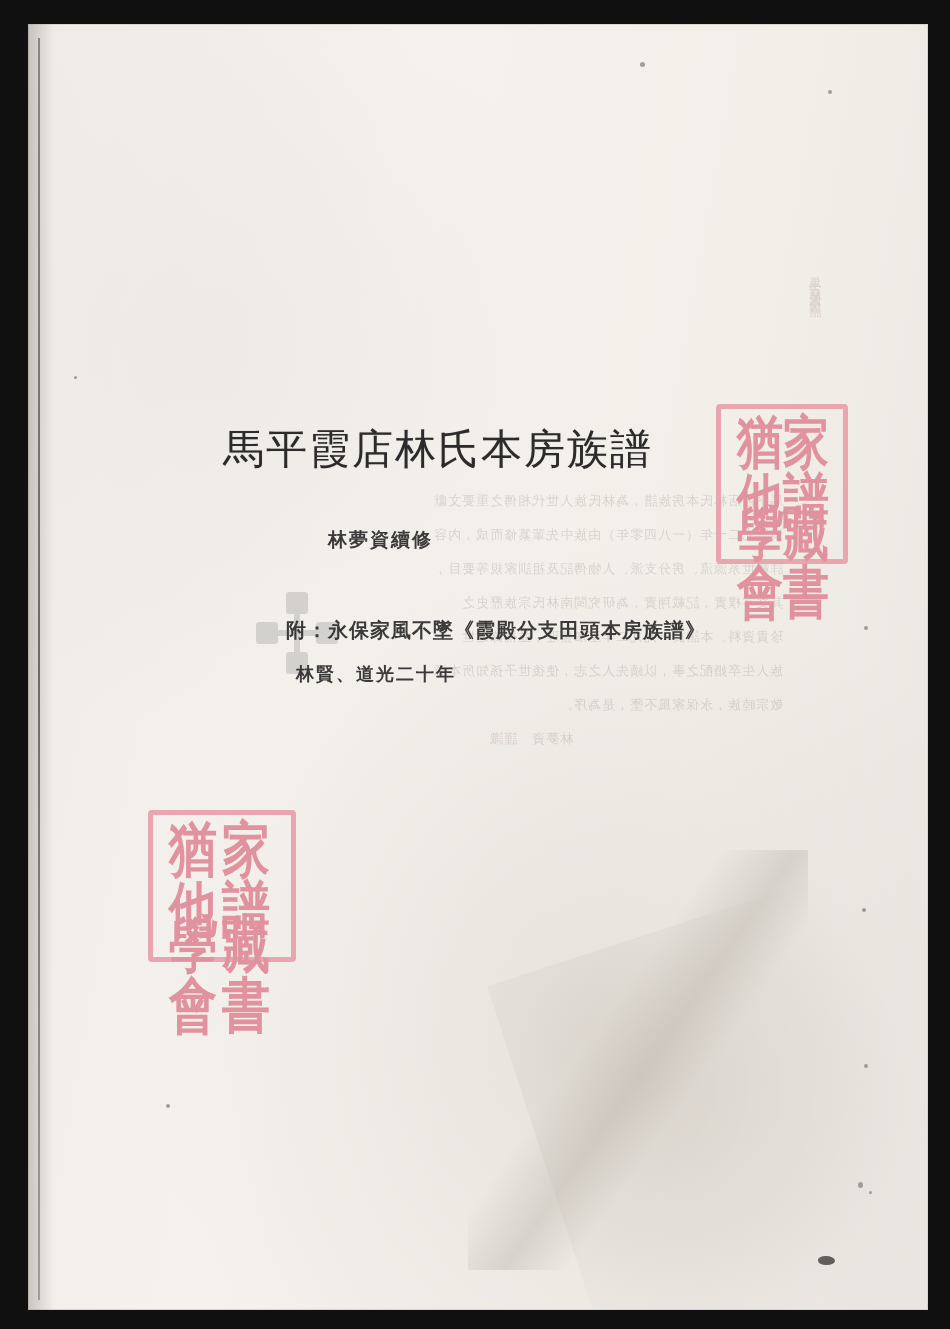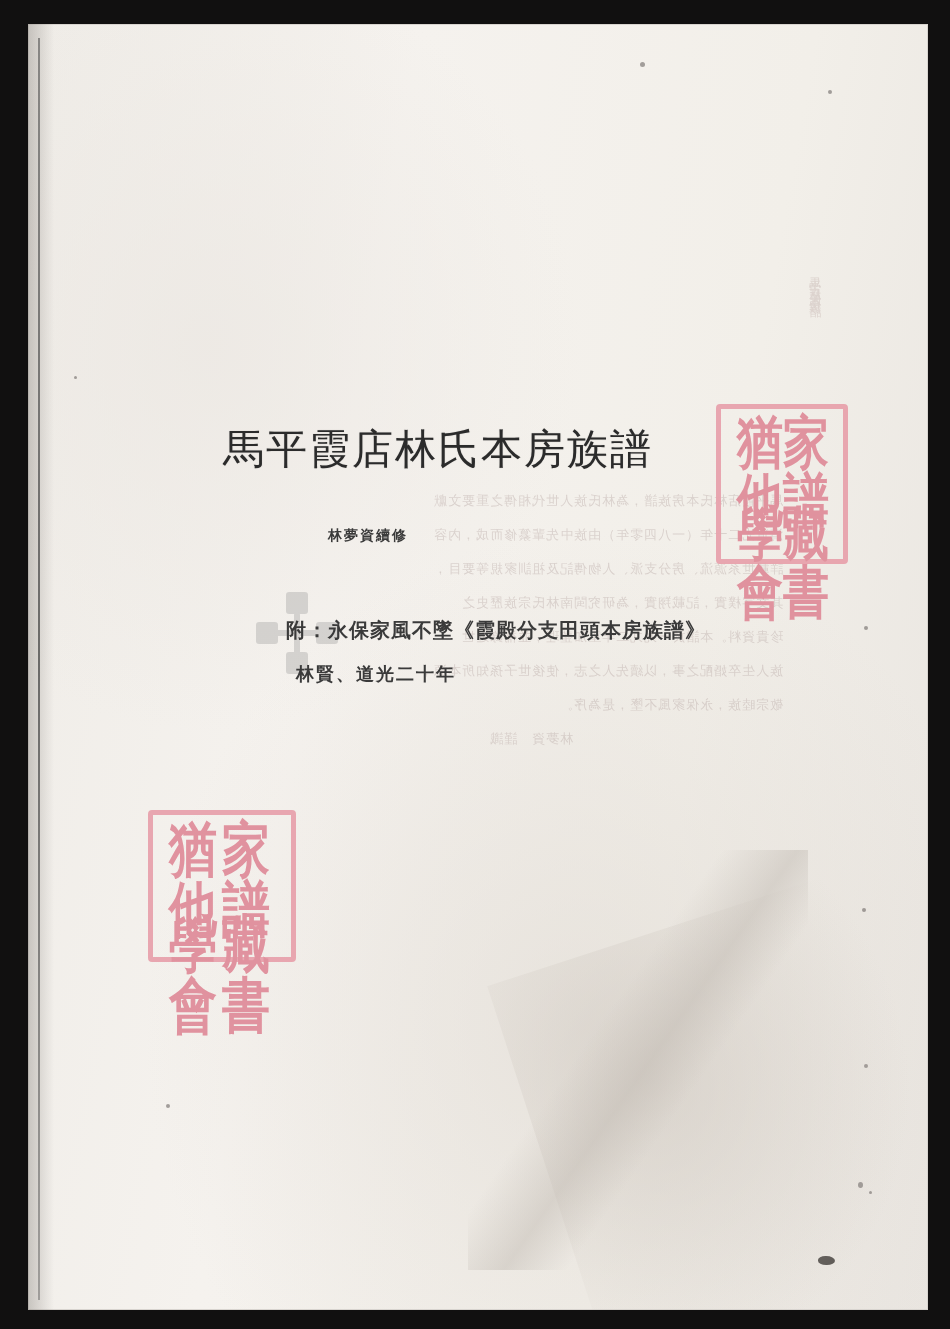--- a/index.html
+++ b/index.html
@@ -210,21 +210,21 @@
     letter-spacing: 2px;
     color: #2b2b2b;
     font-family: "DejaVu Serif", "Liberation Serif", serif;
     font-weight: 500;
     text-shadow: 0 0 1px rgba(0,0,0,0.25);
   }
   .compiler {
     position: absolute;
     left: 300px;
     top: 503px;
-    font-size: 14px;
+    font-size: 19px;
     letter-spacing: 2px;
     color: #3a3a3a;
     font-weight: 700;
     font-family: "DejaVu Serif", "Liberation Serif", serif;
   }
   .appendix {
     position: absolute;
     left: 258px;
     top: 593px;
     font-size: 20px;

